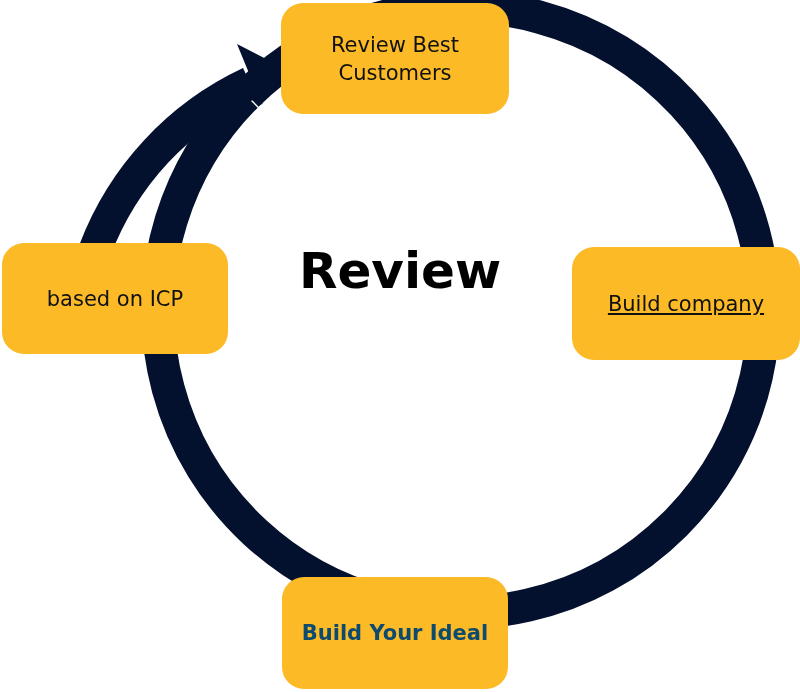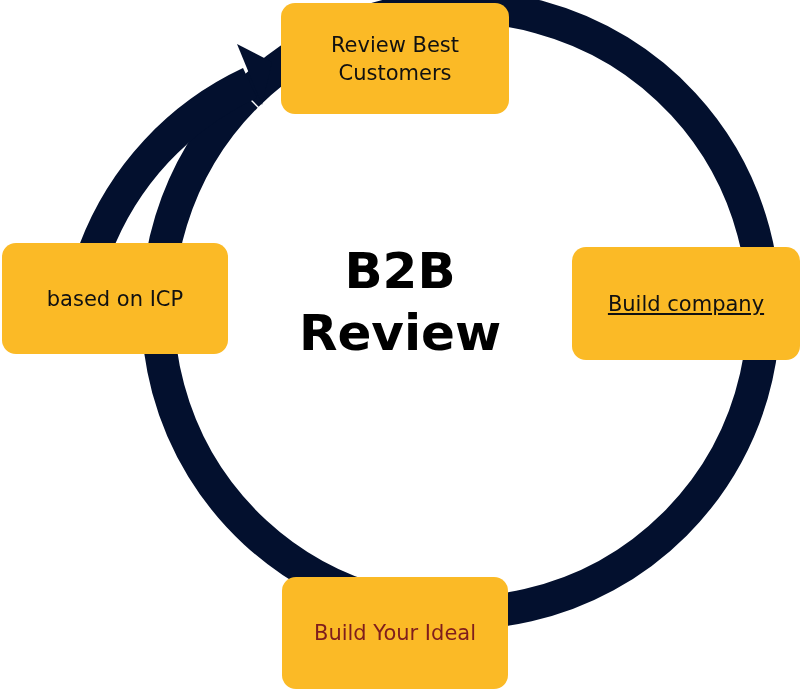--- a/index.html
+++ b/index.html
@@ -1,21 +1,21 @@
 <!DOCTYPE html>
 <html><head>
   <meta charset="utf-8">
   <style>
     html, body { margin: 0; padding: 0; background: #ffffff; }
     body { width: 800px; height: 692px; position: relative; overflow: hidden; font-family: "DejaVu Sans", sans-serif; }
     #ring { position: absolute; left: 0; top: 0; width: 800px; height: 692px; }
     .box {
       position: absolute;
       background: #FBBA26;
-      border-radius: 14px;
+      border-radius: 22px;
       display: flex; align-items: center; justify-content: center;
       text-align: center;
       color: #111111;
       font-family: "DejaVu Sans", sans-serif;
       font-size: 21px;
       line-height: 28px;
       box-sizing: border-box;
     }
     .box span { display: block; }
     #box-top { left: 281px; top: 3px; width: 228px; height: 111px; }
@@ -35,38 +35,37 @@
 <svg id="ring" viewBox="0 0 800 692" xmlns="http://www.w3.org/2000/svg">
 
   <path d="M 247 95 A 303 303 0 1 1 246 96" fill="none" stroke="#03102E" stroke-width="33"></path>
 
   <polygon points="237,44 272,62 262,105" fill="#03102E"></polygon>
 
   <path d="M 95 250 A 303 303 0 0 1 250 83" fill="none" stroke="#03102E" stroke-width="33"></path>
 </svg>
 
 <div id="center-title">
-  <span>B2B</span>
   <span>Review</span>
 </div>
 
 <div class="box" id="box-top" style="background: rgb(251, 186, 38); color: rgb(17, 17, 17);">
   <div>
     <span>Review Best</span>
     <span>Customers</span>
   </div>
 </div>
 
 <div class="box" id="box-right" style="background: rgb(251, 186, 38); color: rgb(17, 17, 17); text-decoration: underline;">
   <div>
     <span>Build company</span>
   </div>
 </div>
 
-<div class="box" id="box-bottom" style="background: rgb(251, 186, 38); color: #7f1d1d;">
+<div class="box" id="box-bottom" style="background: rgb(251, 186, 38); color: #0c4a6e; font-weight: bold;">
   <div>
     <span>Build Your Ideal</span>
   </div>
 </div>
 
 <div class="box" id="box-left" style="background: rgb(251, 186, 38); color: rgb(17, 17, 17);">
   <div>
     <span>based on ICP</span>
   </div>
 </div>

